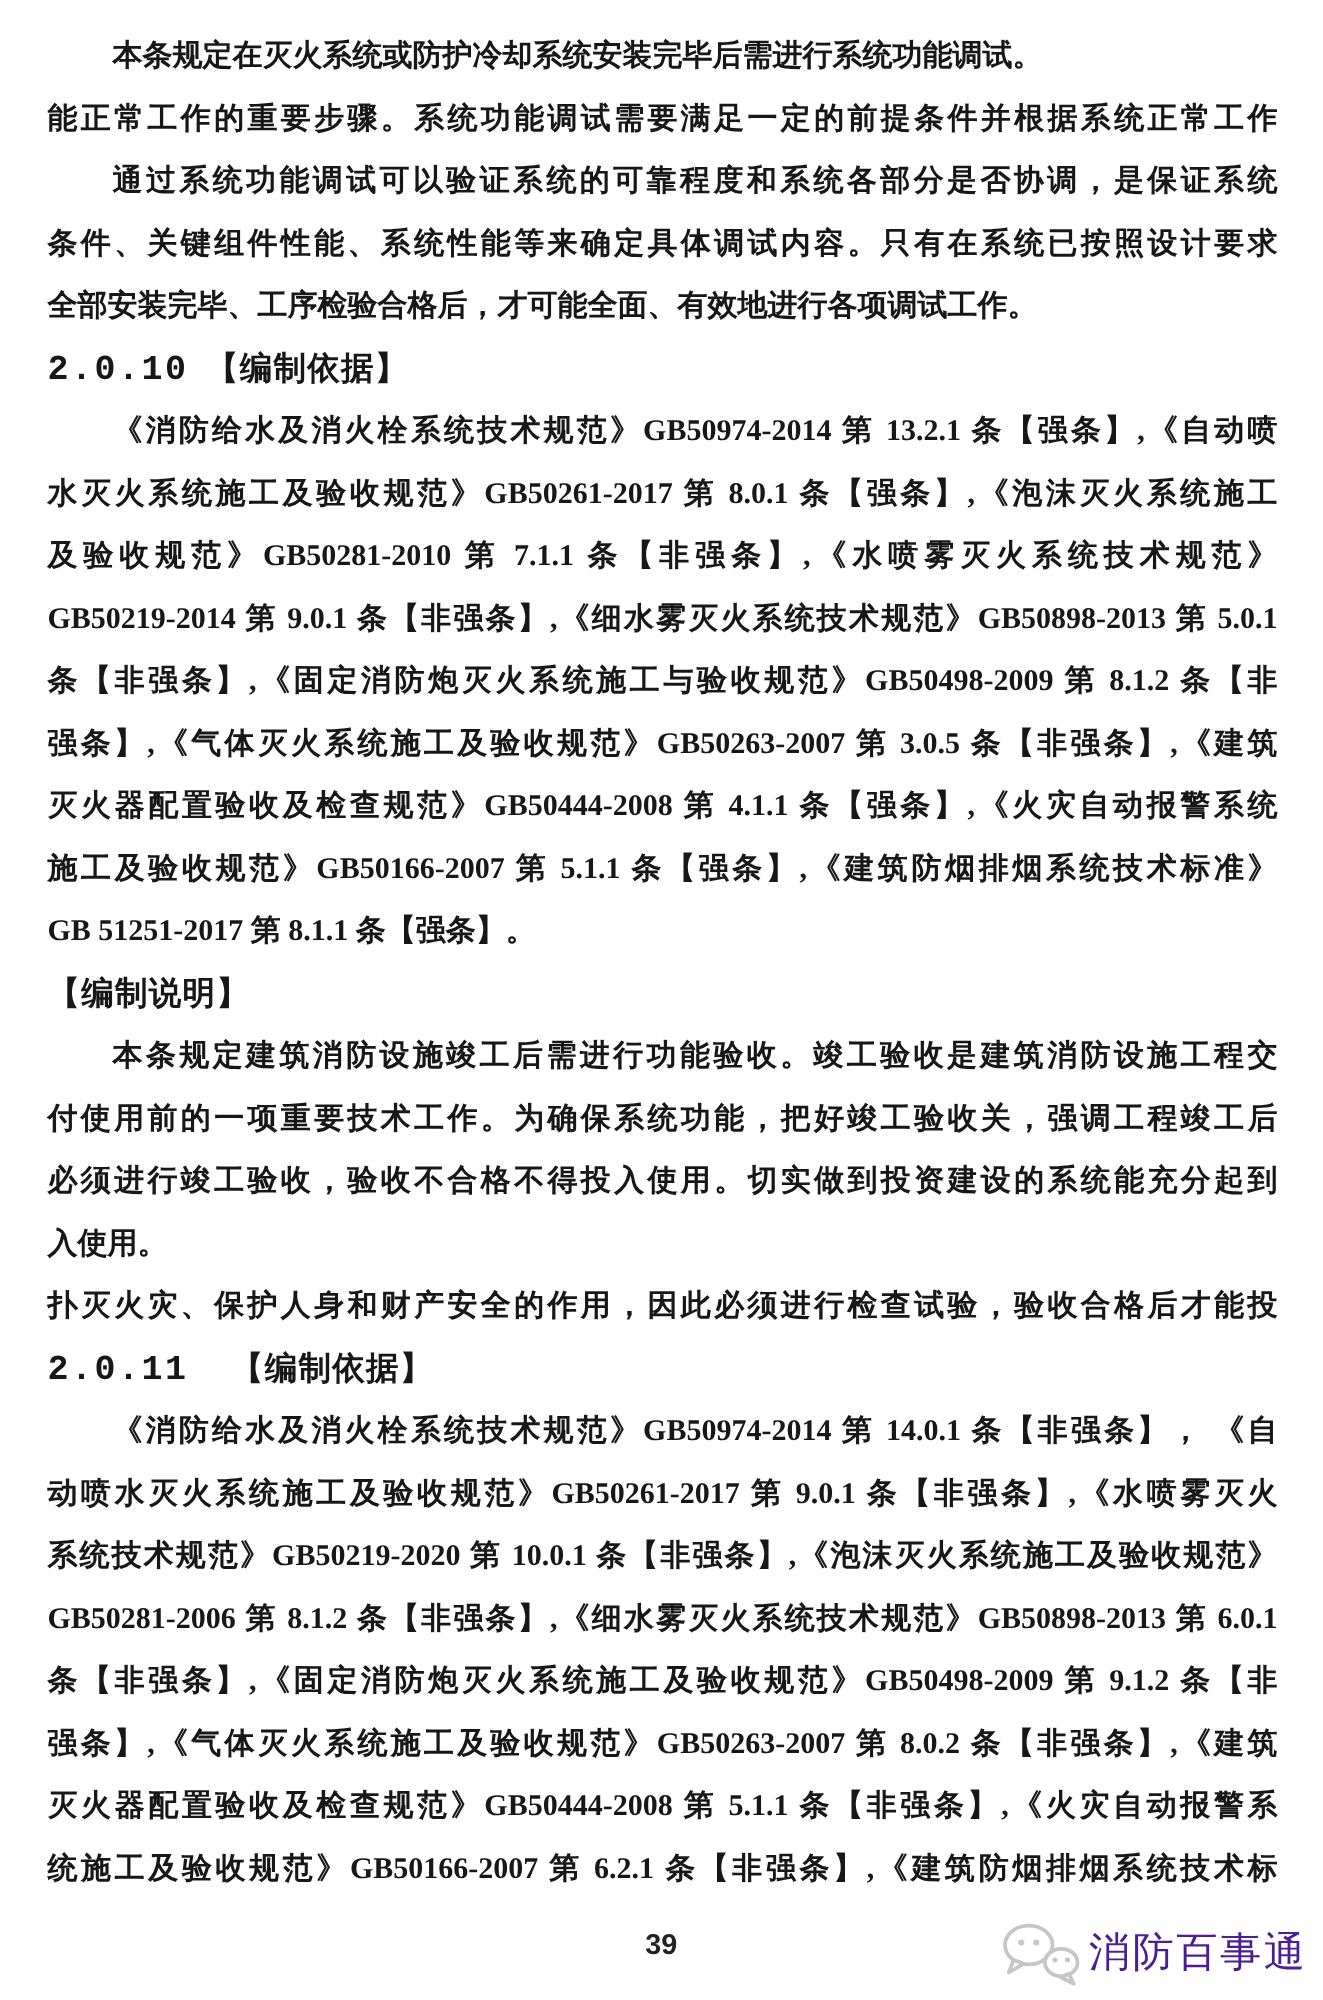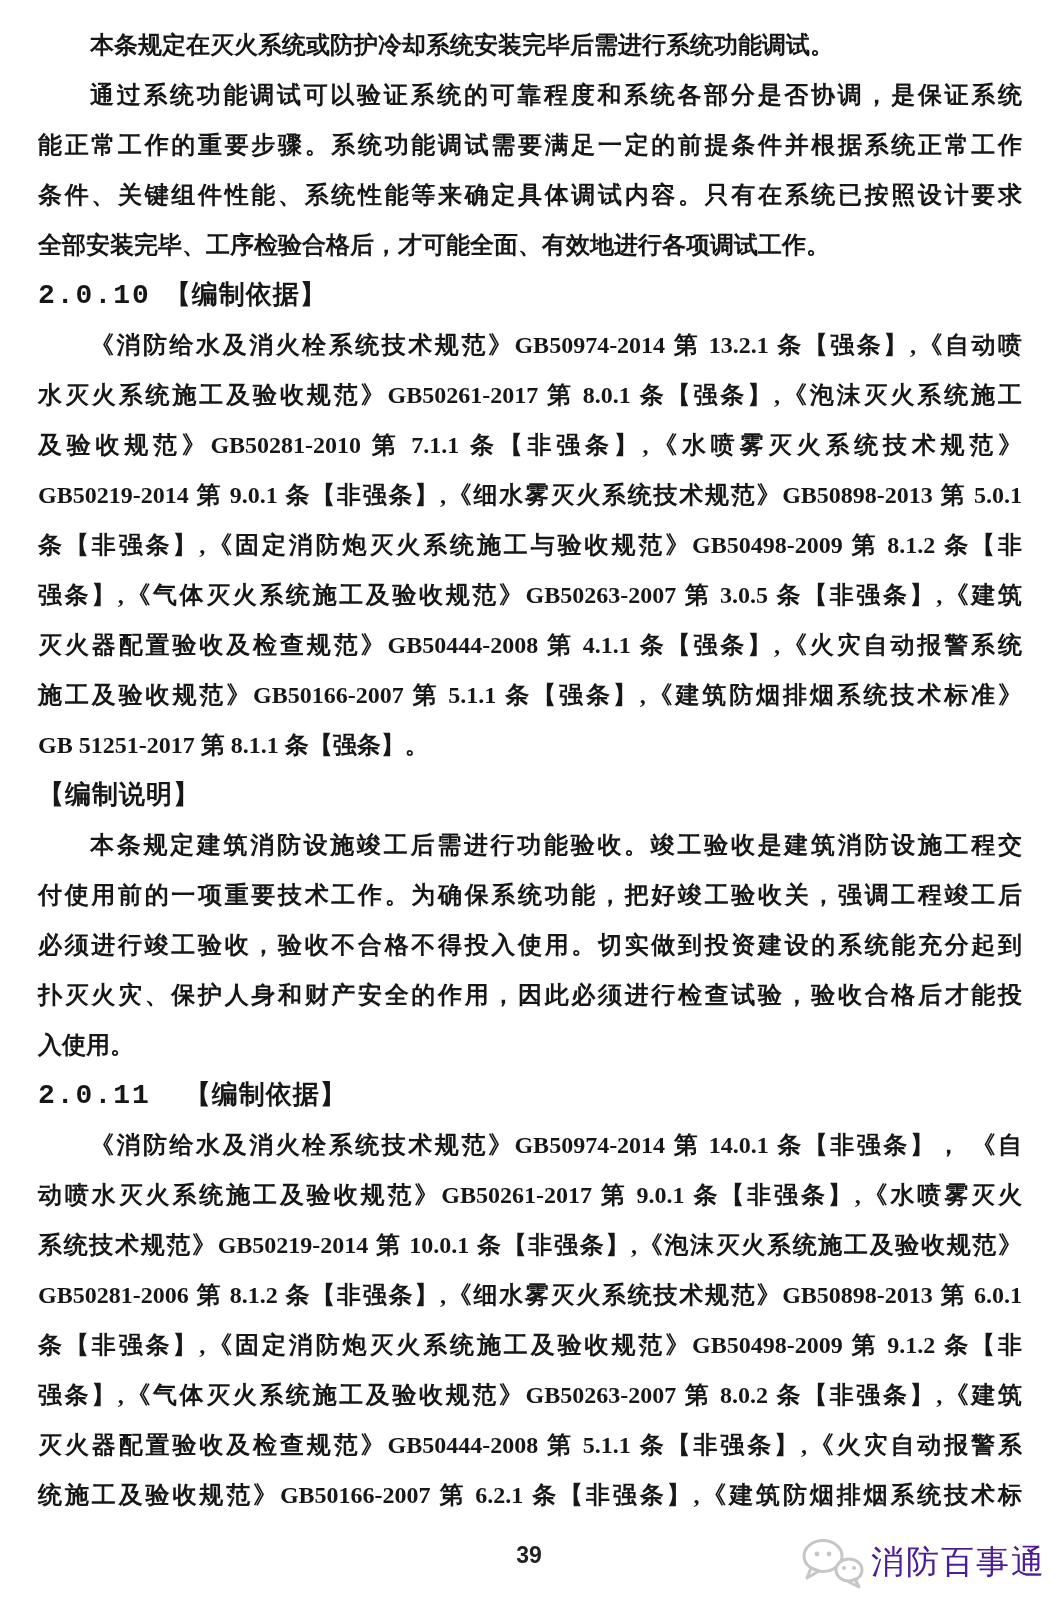--- a/index.html
+++ b/index.html
@@ -84,22 +84,22 @@
 <body>
 
 <div class="page">
   <div class="doc-body">
 
     <div class="paragraph">
       <div class="line ind end">本条规定在灭火系统或防护冷却系统安装完毕后需进行系统功能调试。</div>
     </div>
 
     <div class="paragraph">
+      <div class="line">能正常工作的重要步骤。系统功能调试需要满足一定的前提条件并根据系统正常工作</div>
       <div class="line ind">通过系统功能调试可以验证系统的可靠程度和系统各部分是否协调，是保证系统</div>
-      <div class="line">能正常工作的重要步骤。系统功能调试需要满足一定的前提条件并根据系统正常工作</div>
       <div class="line">条件、关键组件性能、系统性能等来确定具体调试内容。只有在系统已按照设计要求</div>
       <div class="line end">全部安装完毕、工序检验合格后，才可能全面、有效地进行各项调试工作。</div>
     </div>
 
     <div class="heading gap-sm">
       <span class="sec-num">2.0.10</span><span class="sec-title">【编制依据】</span>
     </div>
 
     <div class="paragraph">
       <div class="line ind">《消防给水及消火栓系统技术规范》GB50974-2014 第 13.2.1 条【强条】,《自动喷</div>
@@ -114,32 +114,32 @@
     </div>
 
     <div class="heading">
       <span class="sec-title">【编制说明】</span>
     </div>
 
     <div class="paragraph">
       <div class="line ind">本条规定建筑消防设施竣工后需进行功能验收。竣工验收是建筑消防设施工程交</div>
       <div class="line">付使用前的一项重要技术工作。为确保系统功能，把好竣工验收关，强调工程竣工后</div>
       <div class="line">必须进行竣工验收，验收不合格不得投入使用。切实做到投资建设的系统能充分起到</div>
+      <div class="line end">入使用。</div>
       <div class="line">扑灭火灾、保护人身和财产安全的作用，因此必须进行检查试验，验收合格后才能投</div>
-      <div class="line end">入使用。</div>
     </div>
 
     <div class="heading gap-lg">
       <span class="sec-num">2.0.11</span><span class="sec-title">【编制依据】</span>
     </div>
 
     <div class="paragraph">
       <div class="line ind">《消防给水及消火栓系统技术规范》GB50974-2014 第 14.0.1 条【非强条】， 《自</div>
       <div class="line">动喷水灭火系统施工及验收规范》GB50261-2017 第 9.0.1 条【非强条】,《水喷雾灭火</div>
-      <div class="line">系统技术规范》GB50219-2014 第 10.0.1 条【非强条】,《泡沫灭火系统施工及验收规范》</div>
+      <div class="line">系统技术规范》GB50219-2020 第 10.0.1 条【非强条】,《泡沫灭火系统施工及验收规范》</div>
       <div class="line">GB50281-2006 第 8.1.2 条【非强条】,《细水雾灭火系统技术规范》GB50898-2013 第 6.0.1</div>
       <div class="line">条【非强条】,《固定消防炮灭火系统施工及验收规范》GB50498-2009 第 9.1.2 条【非</div>
       <div class="line">强条】,《气体灭火系统施工及验收规范》GB50263-2007 第 8.0.2 条【非强条】,《建筑</div>
       <div class="line">灭火器配置验收及检查规范》GB50444-2008 第 5.1.1 条【非强条】,《火灾自动报警系</div>
       <div class="line">统施工及验收规范》GB50166-2007 第 6.2.1 条【非强条】,《建筑防烟排烟系统技术标</div>
     </div>
 
   </div>
 
   <div class="footer">

